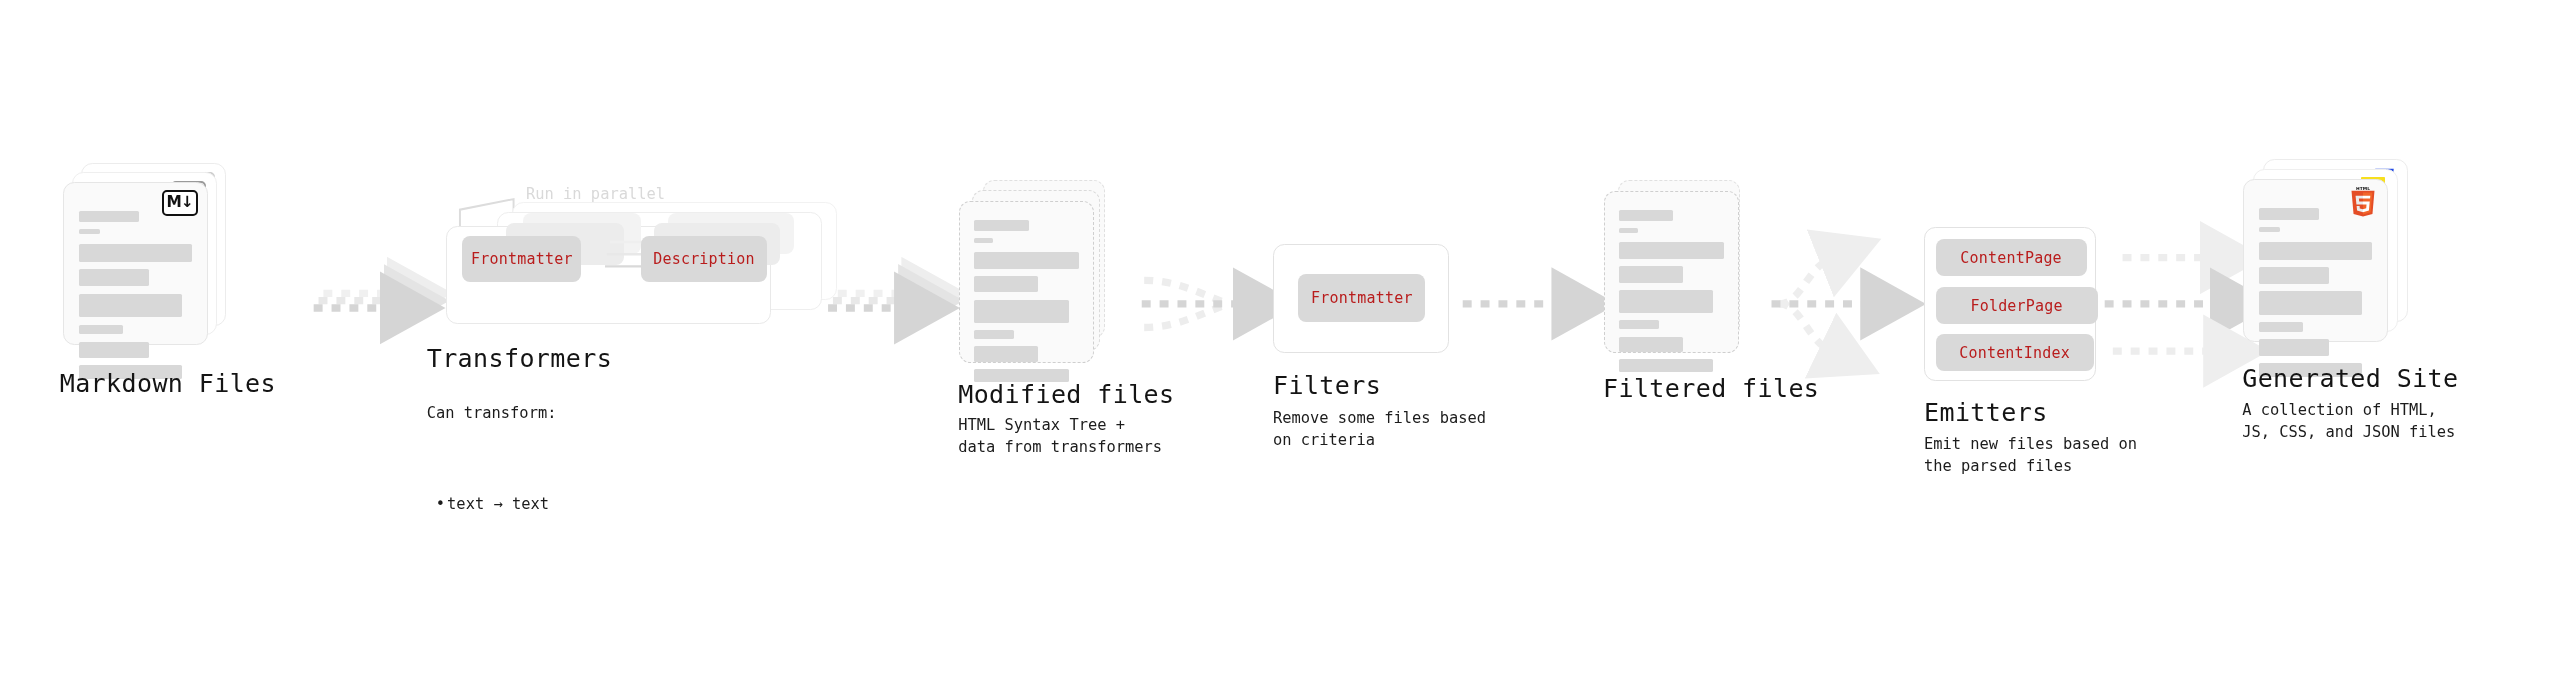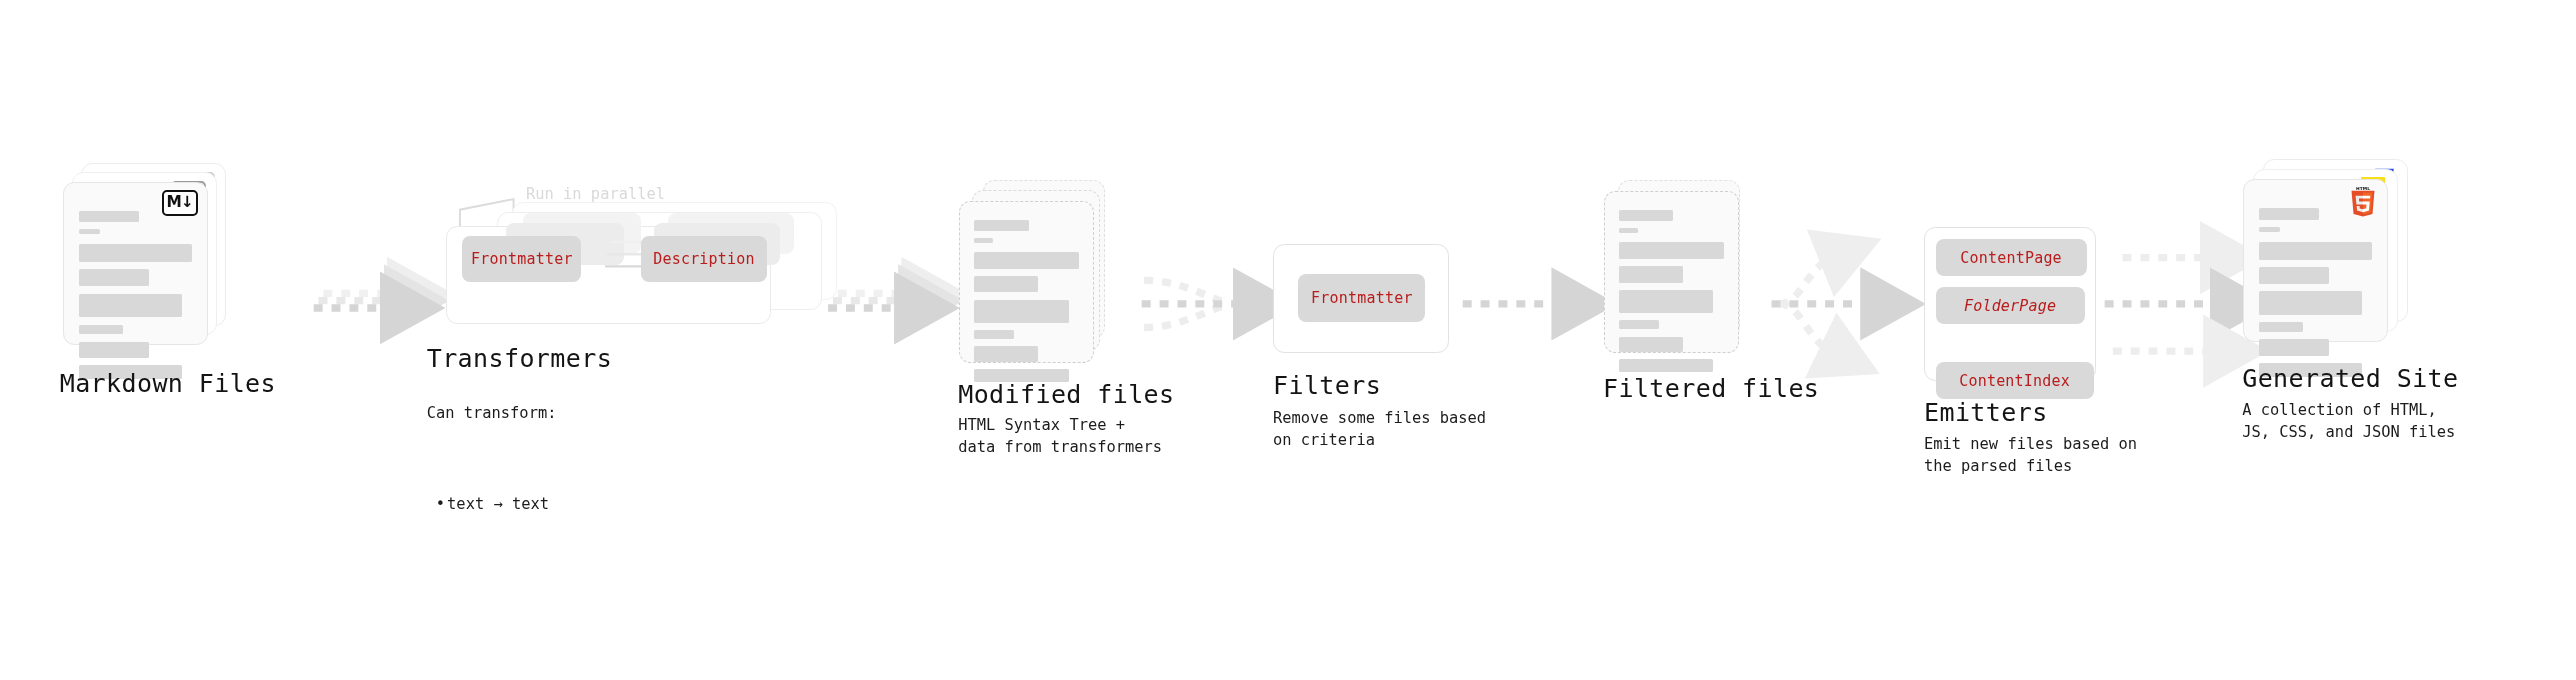--- a/index.html
+++ b/index.html
@@ -303,24 +303,24 @@
       </div>
     </div>
     <div class="stage-title" style="position:absolute;left:9px;top:195px;">Filtered files</div>
   </div>
 
   <div class="col" style="left:1924px;top:227px;">
     <div class="procbox" style="left:0px;top:0px;width:172px;height:154px;">
       <div class="chip" style="left:10.6px;top:11.4px;width:151px;height:37px;">
         <span>ContentPage</span>
       </div>
-      <div class="chip" style="left:10.6px;top:59px;width:149px;height:37px;font-style:italic;">
+      <div class="chip" style="left:10.6px;top:59px;width:162px;height:37px;">
         <span>FolderPage</span>
       </div>
-      <div class="chip" style="left:10.6px;top:106px;width:158px;height:37px;margin-top:28px;">
+      <div class="chip" style="left:10.6px;top:106px;width:158px;height:37px;">
         <span>ContentIndex</span>
       </div>
     </div>
     <div class="stage-title" style="position:absolute;left:0px;top:172px;">Emitters</div>
     <div class="stage-desc" style="position:absolute;left:0px;top:206px;width:268px;margin-top:0;">Emit new files based on
 the parsed files</div>
   </div>
 
   <div class="col" style="left:2243px;top:159px;">
     <div class="docstack" style="width:244px;height:211px;">

